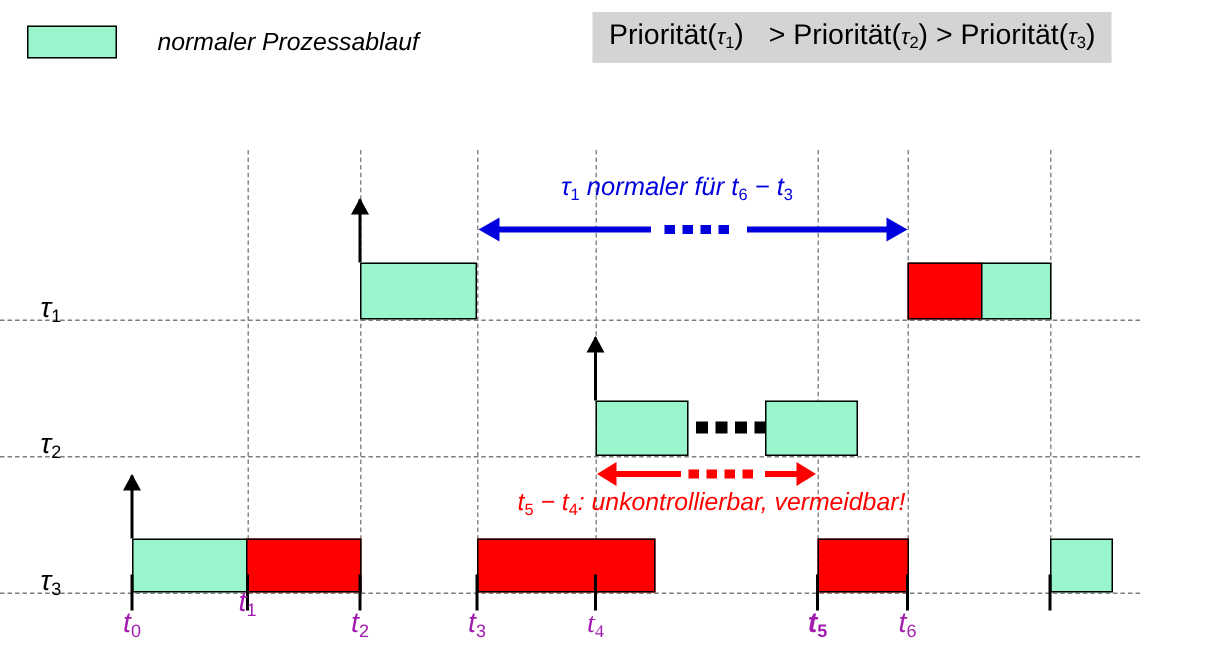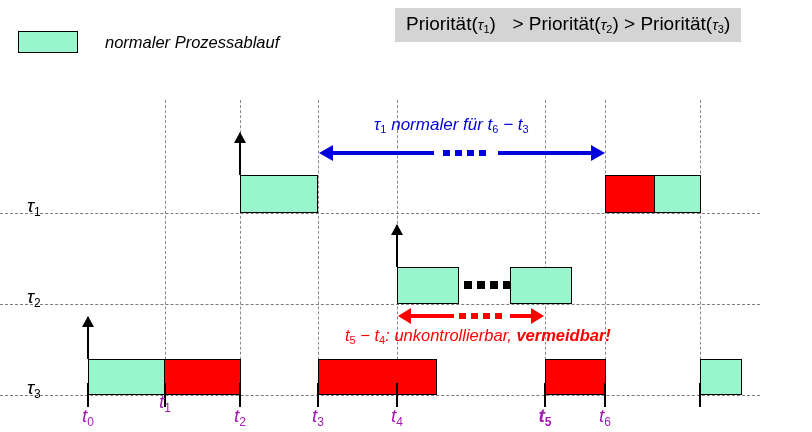--- a/index.html
+++ b/index.html
@@ -6,21 +6,21 @@
   body{
     width:812px;height:432px;
     background:#ffffff;
     font-family:"Liberation Sans", sans-serif;
     overflow:hidden;
     position:relative;
   }
   #root{position:absolute;left:0;top:0;width:812px;height:432px;}
 
   
-  .legend{position:absolute;left:0;top:14px;width:420px;height:95px;padding-left:28px;}
+  .legend{position:absolute;left:0;top:0;width:420px;height:95px;padding-left:28px;}
   .legend-row{position:absolute;left:18px;height:22px;display:flex;align-items:center;}
   .legend-row.r0{top:17px;}
   .legend-row.r1{top:52px;}
   .swatch{width:60px;height:22px;border:1.6px solid #000;box-sizing:border-box;}
   .legend-label{
     margin-left:27px;
     font-style:italic;
     font-size:16.5px;
     color:#000;
     white-space:nowrap;
@@ -104,21 +104,21 @@
   .ann-blue-text sub{font-size:11px;font-style:normal;vertical-align:-0.3em;}
 
   .ann-red-text{
     position:absolute;
     color:#ff0000;
     font-style:italic;
     font-size:16.5px;
     white-space:nowrap;
   }
   .ann-red-text sub{font-size:11px;font-style:normal;vertical-align:-0.3em;}
-  .ann-red-text b{font-weight:bold;}
+  .ann-red-text b{font-weight:normal;}
 
   
   .shaft{position:absolute;height:0;}
   .shaft.blue{border-top:4px solid #0000dd;}
   .shaft.red{border-top:4px solid #ff0000;}
 
   .arrowhead{position:absolute;width:0;height:0;}
   .arrowhead.left.blue{
     border-top:8.5px solid transparent;
     border-bottom:8.5px solid transparent;
@@ -214,21 +214,21 @@
     <div class="tick" style="left:317px;top:288px;height:24px;"></div>
     <div class="tick" style="left:396px;top:288px;height:24px;"></div>
     <div class="tick" style="left:544px;top:288px;height:24px;"></div>
     <div class="tick" style="left:604px;top:288px;height:24px;"></div>
     <div class="tick" style="left:699px;top:288px;height:24px;"></div>
 
     <div class="tlabel" style="left:88px;top:310px;"><span>t</span><sub>0</sub></div>
     <div class="tlabel" style="left:165px;top:296px;"><span>t</span><sub>1</sub></div>
     <div class="tlabel" style="left:240px;top:310px;"><span>t</span><sub>2</sub></div>
     <div class="tlabel" style="left:318px;top:310px;"><span>t</span><sub>3</sub></div>
-    <div class="tlabel" style="left:397px;top:310px;"><span>t</span><sub>4</sub></div>
+    <div class="tlabel" style="left:397px;top:310px;font-family:Liberation Serif, serif;"><span>t</span><sub>4</sub></div>
     <div class="tlabel" style="left:545px;top:310px;font-weight:bold;"><span>t</span><sub>5</sub></div>
     <div class="tlabel" style="left:605px;top:310px;"><span>t</span><sub>6</sub></div>
     <div class="tlabel" style="left:700px;top:310px;margin-top:28px;"><span>t</span><sub>7</sub></div>
 
     <div class="ann-blue-text" style="left:374px;top:20px;"><span>τ</span><sub>1</sub><span> normaler für t</span><sub>6</sub><span> − t</span><sub>3</sub></div>
 
     <div class="arrowhead left blue" style="left:319px;top:50px;"></div>
     <div class="shaft blue" style="left:332px;top:56px;width:102px;"></div>
     <div class="dots blue" style="left:443px;top:55px;">
       <span></span>

